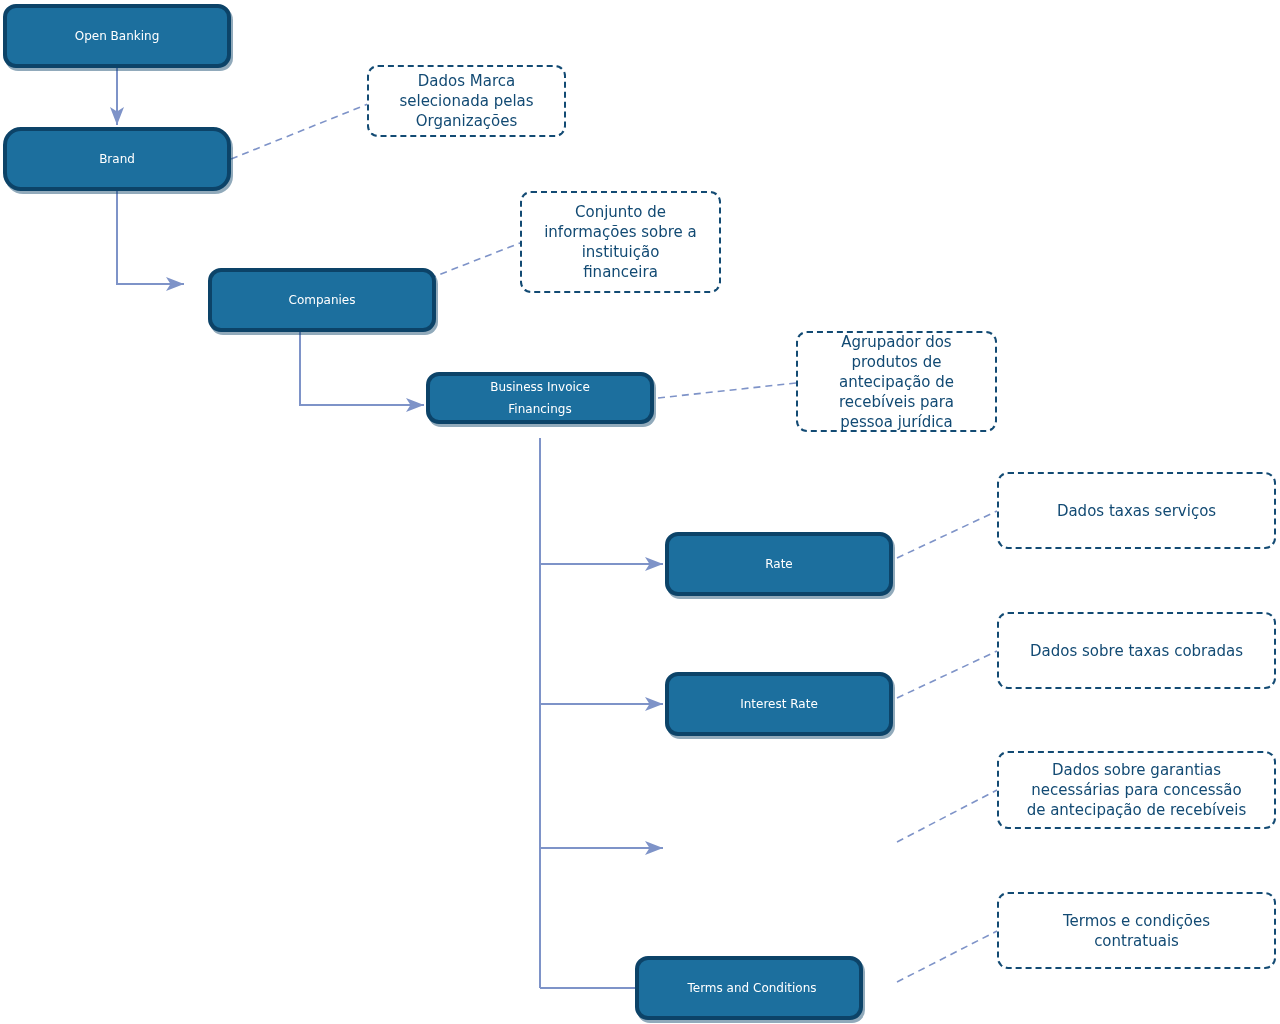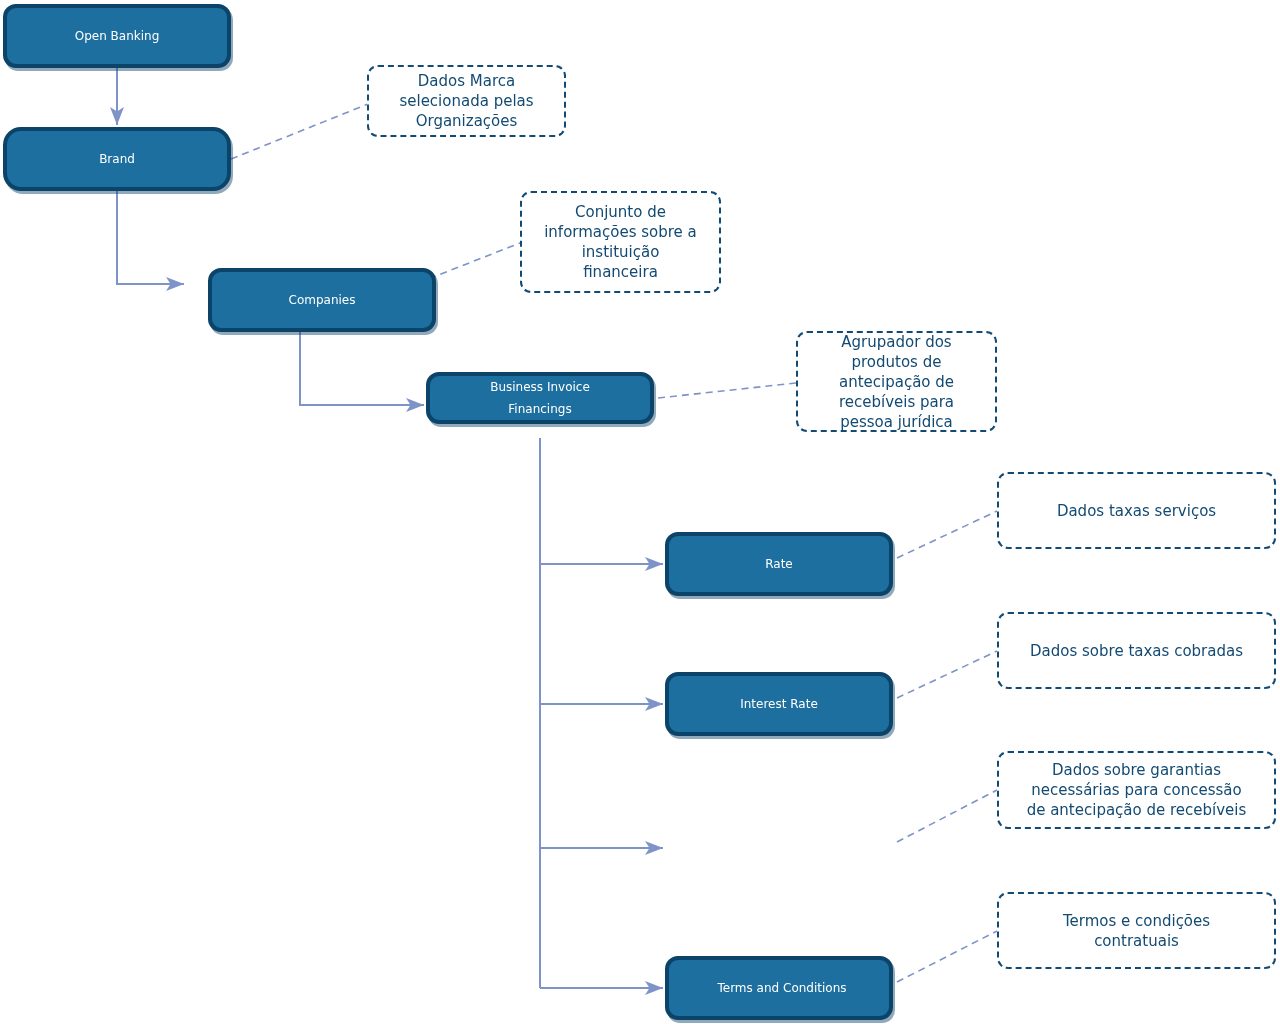--- a/index.html
+++ b/index.html
@@ -55,21 +55,21 @@
     padding: 0 6px;
   }
   
   .pos-open-banking        { left: 3px;   top: 4px;   }
   .pos-brand               { left: 3px;   top: 127px; border-radius: 18px; }
   .pos-companies           { left: 186px; top: 268px; margin-left: 22px; }
   .pos-bif                 { left: 426px; top: 372px; height: 52px; }
   .pos-fees                { left: 665px; top: 532px; }
   .pos-interest-rate       { left: 665px; top: 672px; }
   .pos-required-warranties { left: 665px; top: 816px; }
-  .pos-terms               { left: 665px; top: 956px; padding-left: 6px; }
+  .pos-terms               { left: 635px; top: 956px; padding-left: 6px; }
   
   .pos-note-brand     { left: 367px; top: 65px;  width: 199px; height: 72px;  }
   .pos-note-companies { left: 520px; top: 191px; width: 201px; height: 102px; }
   .pos-note-bif       { left: 796px; top: 331px; width: 201px; height: 101px; }
   .pos-note-fees      { left: 997px; top: 472px; width: 279px; height: 77px;  }
   .pos-note-interest  { left: 997px; top: 612px; width: 279px; height: 77px;  }
   .pos-note-warranty  { left: 997px; top: 751px; width: 279px; height: 78px;  }
   .pos-note-terms     { left: 997px; top: 892px; width: 279px; height: 77px;  }
 </style>
 </head>

